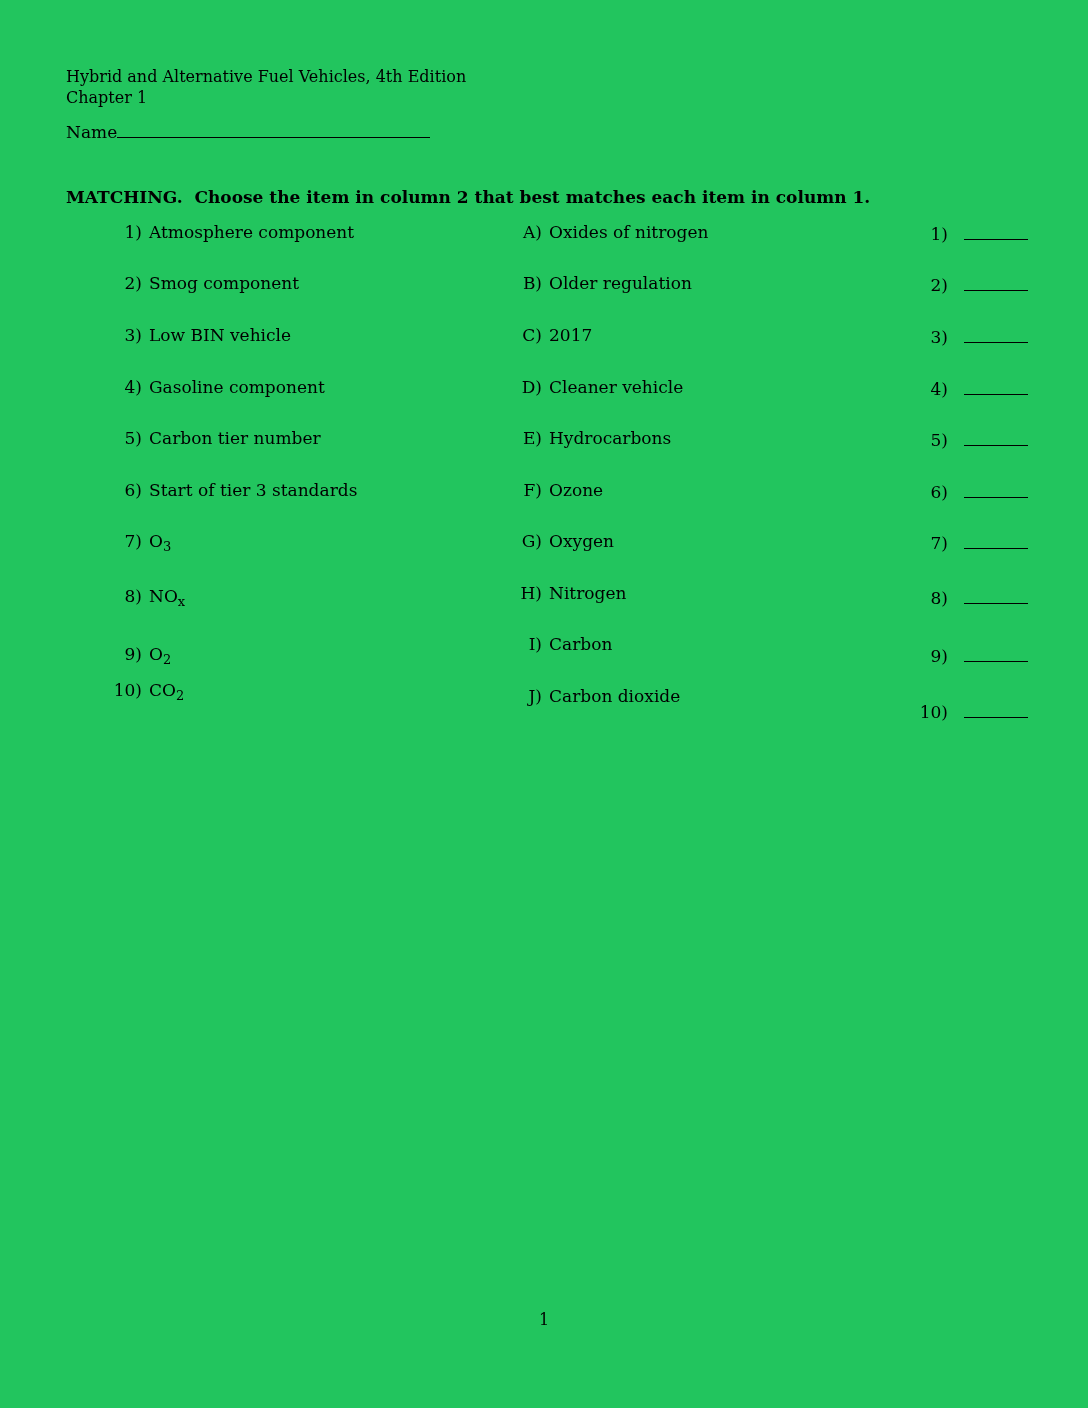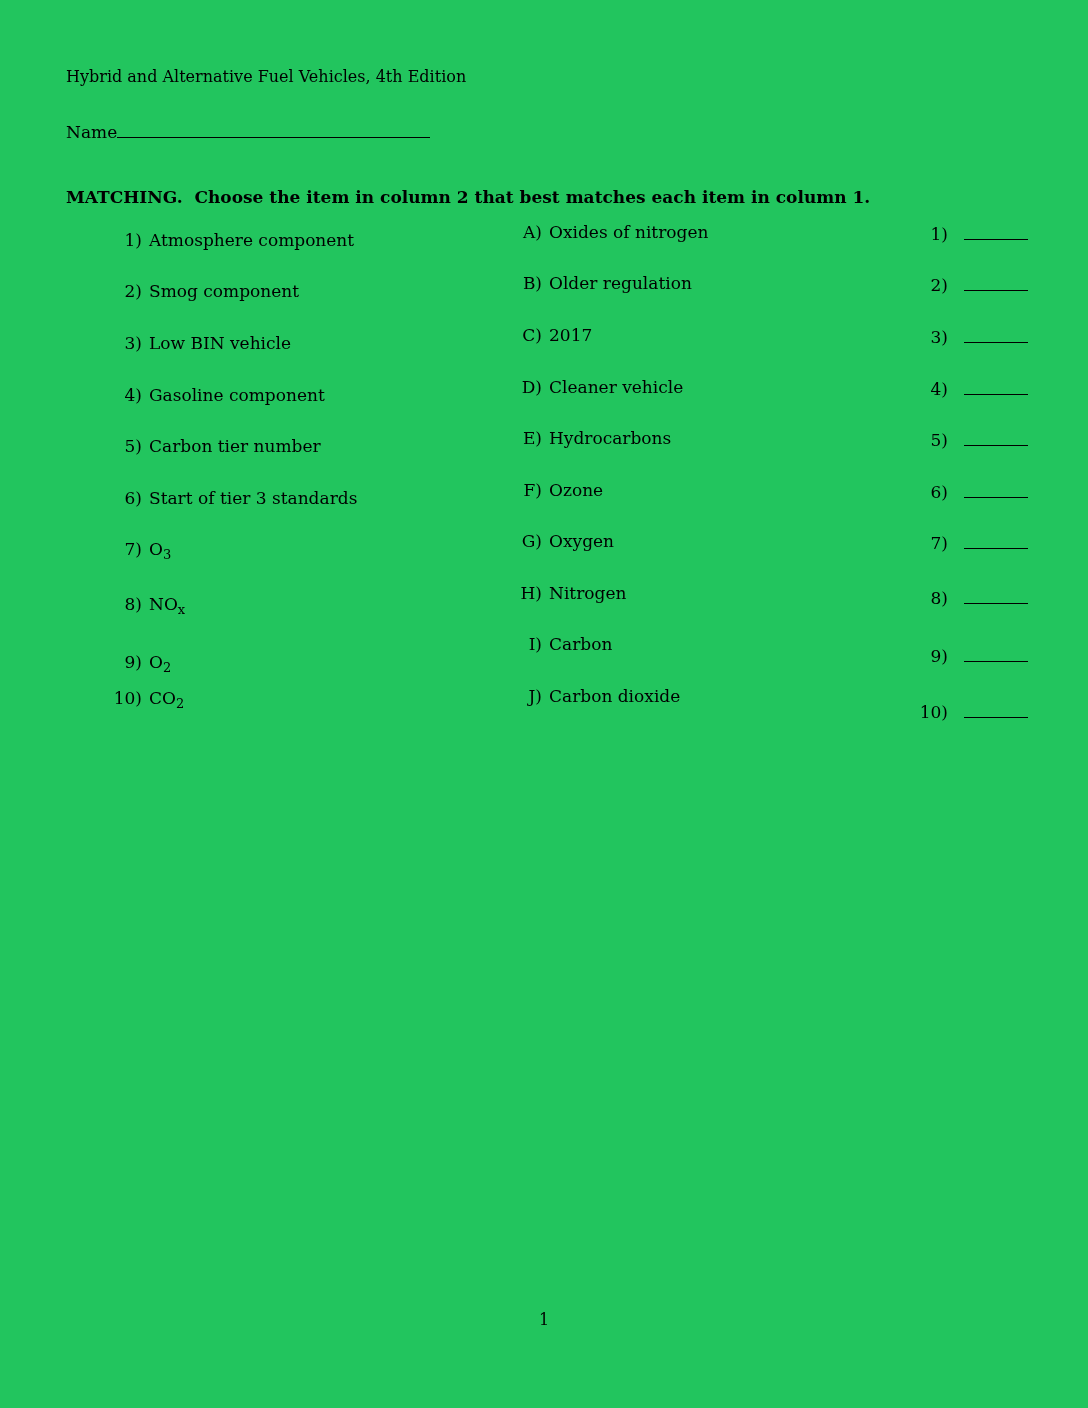--- a/index.html
+++ b/index.html
@@ -40,21 +40,21 @@
     top: 187px;
     font-size: 17px;
     font-weight: bold;
     white-space: pre-wrap;
   }
   .c1row, .c2row, .c3row {
     position: absolute;
     font-size: 17px;
     white-space: nowrap;
   }
-  .c1row { left: 96px; margin-top: 8px; }
+  .c1row { left: 96px; }
   .c2row { left: 498px; }
   .c3row { left: 902px; }
   .num {
     display: inline-block;
     width: 46px;
     text-align: right;
     margin-right: 7px;
   }
   .c2row .num { width: 44px; }
   .c3row .num { width: 46px; }
@@ -76,20 +76,21 @@
     font-size: 16px;
   }
 </style>
 </head>
 <body>
 
 <div class="page">
 
   <div class="hdr">
     <div>Hybrid and Alternative Fuel Vehicles, 4th Edition</div>
+    <div>Chapter 1</div>
   </div>
 
   <div class="nameline-wrap">
     <span>Name</span><span class="nameline"></span>
   </div>
 
   <div class="instructions">MATCHING.  Choose the item in column 2 that best matches each item in column 1.</div>
 
   <div class="c1row" style="top:222px"><span class="num">1)</span><span>Atmosphere component</span><sub class="sb"></sub></div>
   <div class="c1row" style="top:273px"><span class="num">2)</span><span>Smog component</span><sub class="sb"></sub></div>

